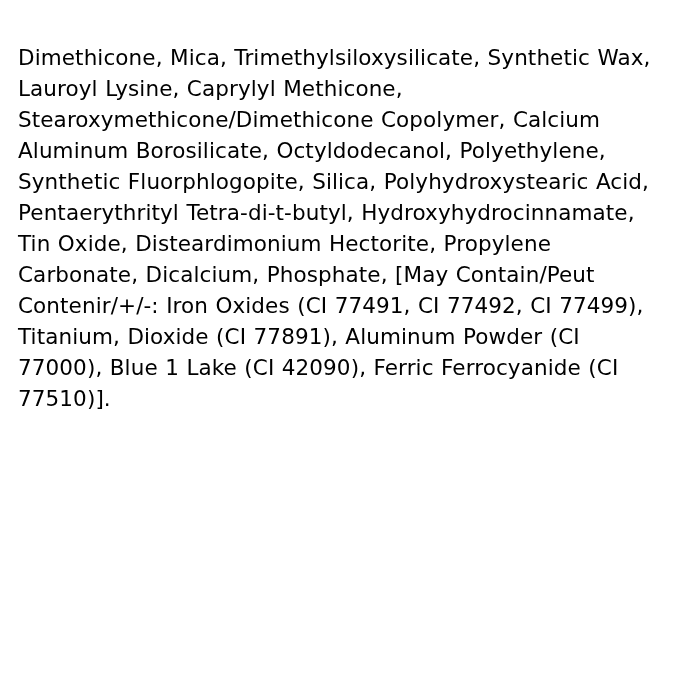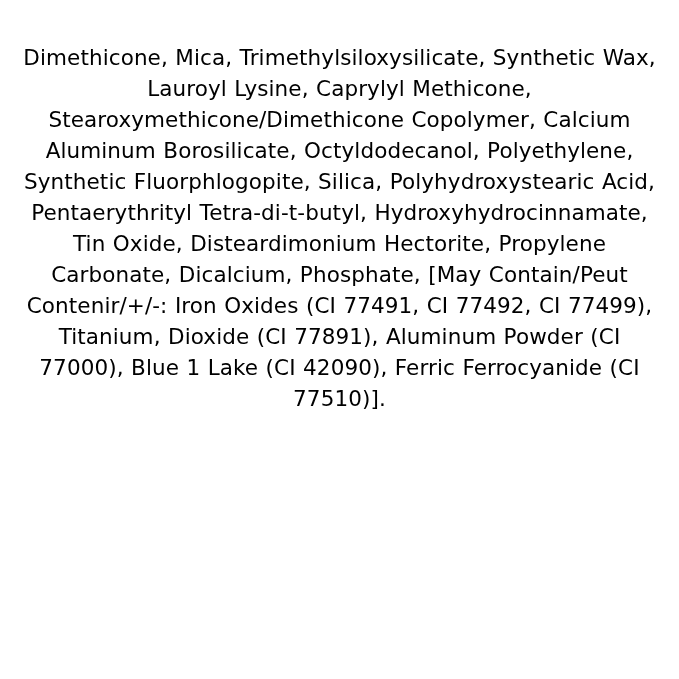--- a/index.html
+++ b/index.html
@@ -19,21 +19,20 @@
     height: 679px;
     box-sizing: border-box;
     position: relative;
     background: #ffffff;
   }
   .ingredients-block {
     position: absolute;
     top: 20px;
     left: 18px;
     width: 643px;
-    text-align: center;
     font-size: 21.5px;
     line-height: 31px;
     letter-spacing: 0.1px;
     word-spacing: 0.5px;
     color: #000000;
   }
 </style>
 </head>
 <body>
 

